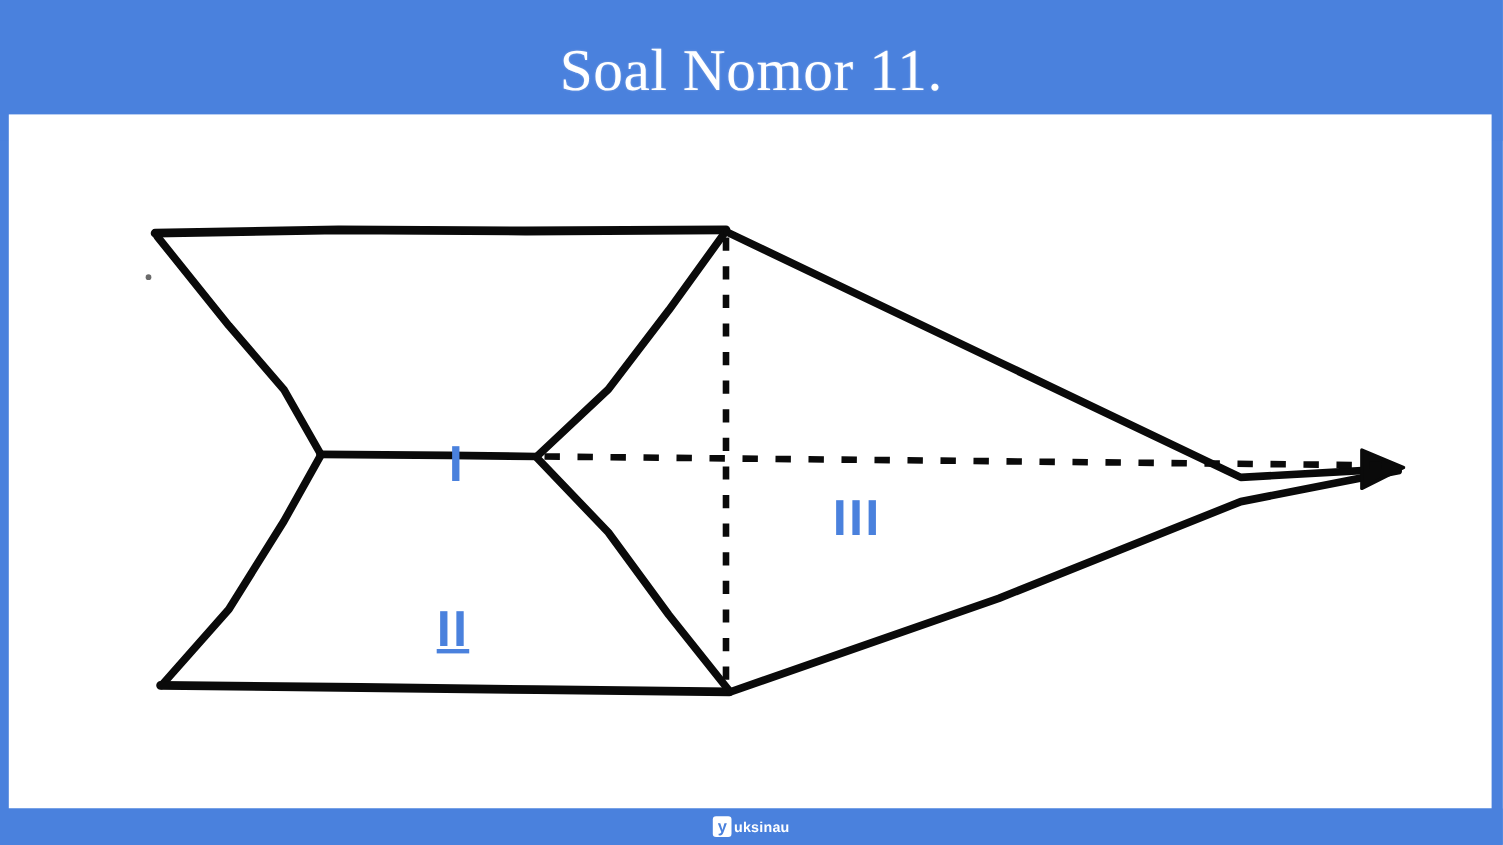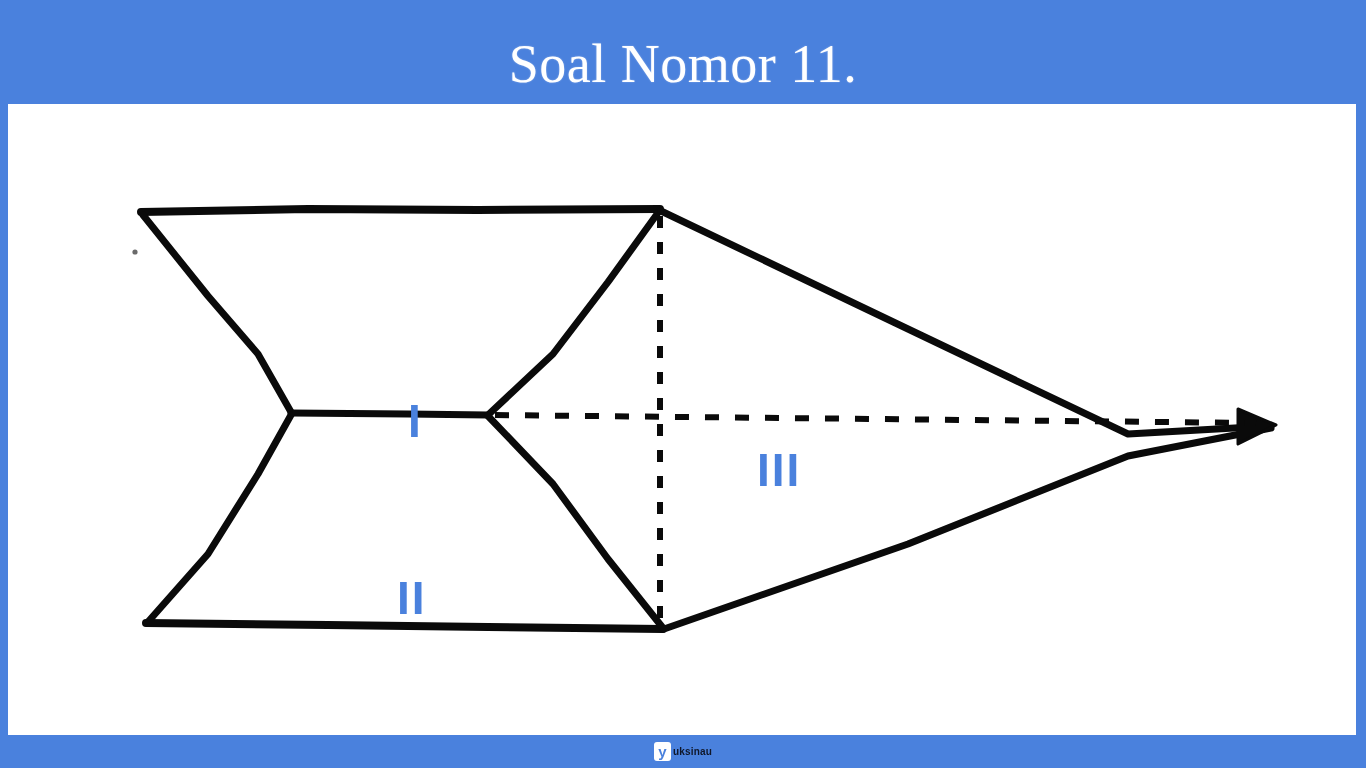--- a/index.html
+++ b/index.html
@@ -63,21 +63,21 @@
     position: absolute;
     color: #4a81dd;
     font-family: "Liberation Sans", sans-serif;
     font-weight: bold;
     font-size: 46px;
     line-height: 1;
     letter-spacing: 2px;
     user-select: none;
   }
   #label-I   { left: 400px; top: 294px; }
-  #label-II  { left: 389px; top: 471px; }
+  #label-II  { left: 389px; top: 444px; text-decoration: underline; }
   #label-III { left: 749px; top: 343px; }
   
   #footer {
     position: absolute;
     left: 0;
     top: 735px;
     width: 1366px;
     height: 33px;
     background: #4a81dd;
     display: flex;
@@ -95,22 +95,22 @@
     background: #ffffff;
     border-radius: 3px;
     color: #4a81dd;
     font-size: 15px;
     font-weight: bold;
     line-height: 19px;
     text-align: center;
     font-family: "Liberation Sans", sans-serif;
   }
   #logo-text {
-    color: #0f172a;
-    font-size: 10px;
+    color: #ffffff;
+    font-size: 13px;
     font-weight: bold;
     letter-spacing: 0.2px;
     margin-left: 2px;
     font-family: "Liberation Sans", sans-serif;
   }
 </style>
 </head>
 <body>
 
 <div id="slide">

